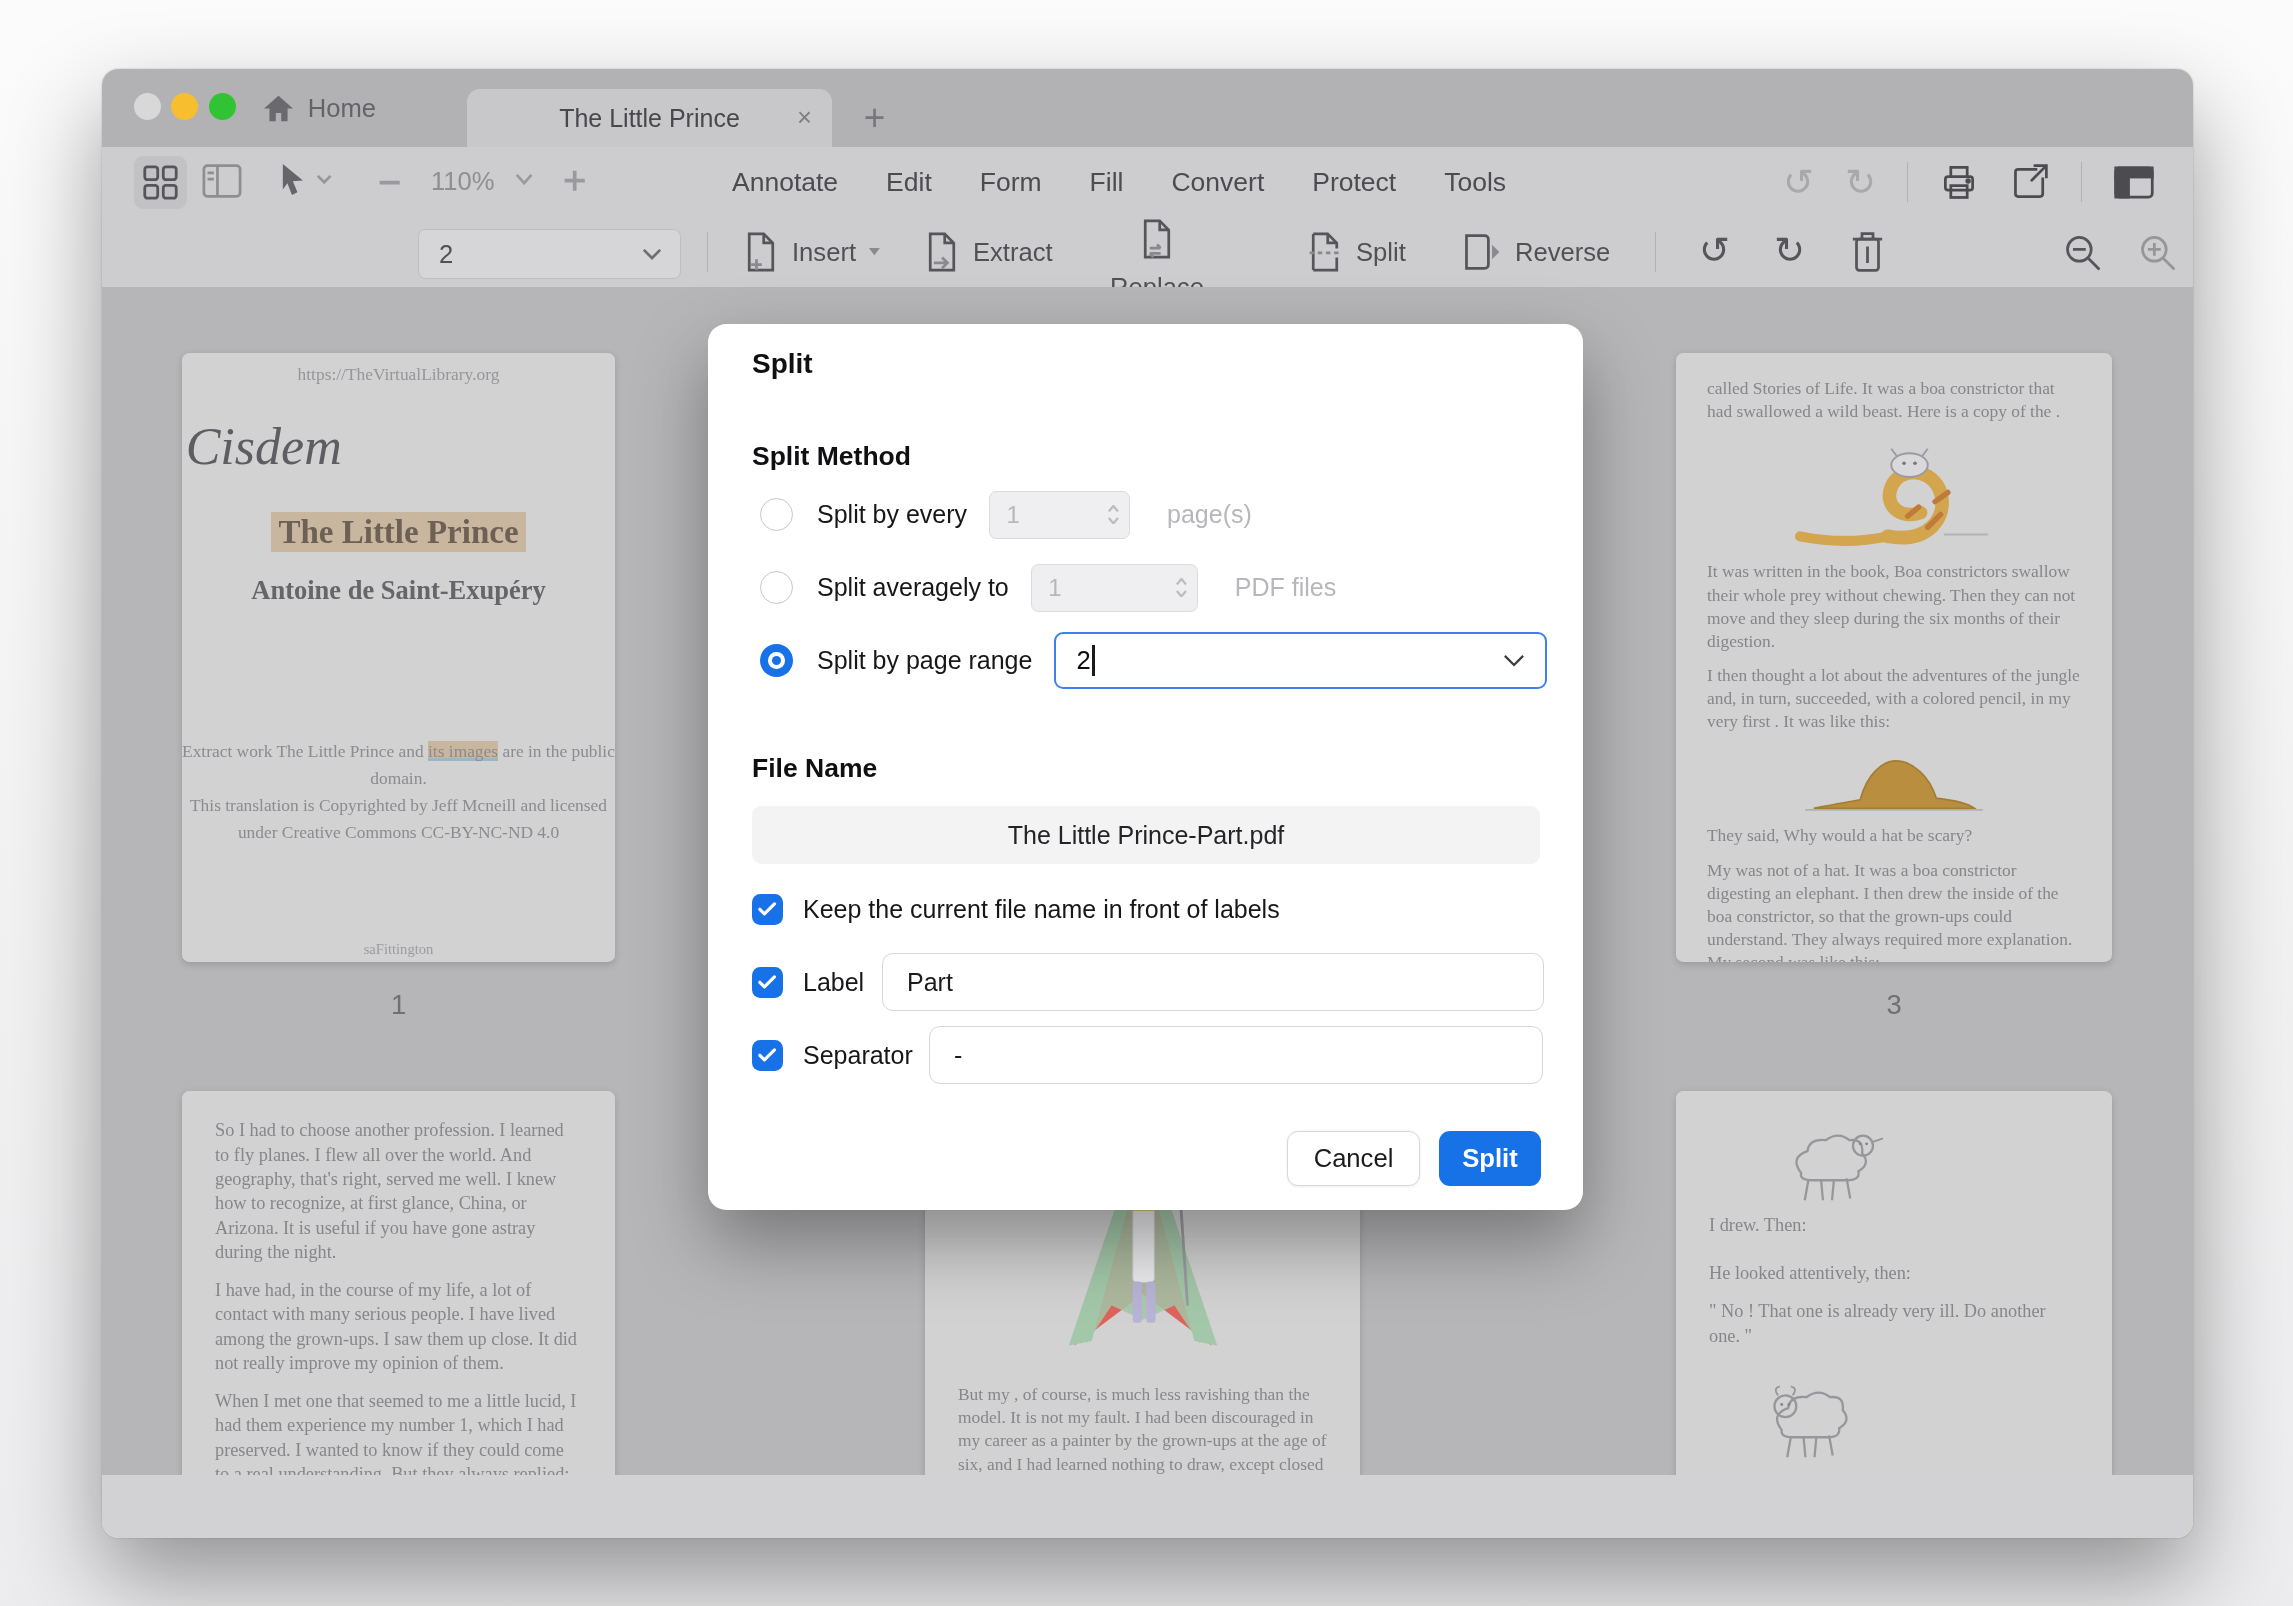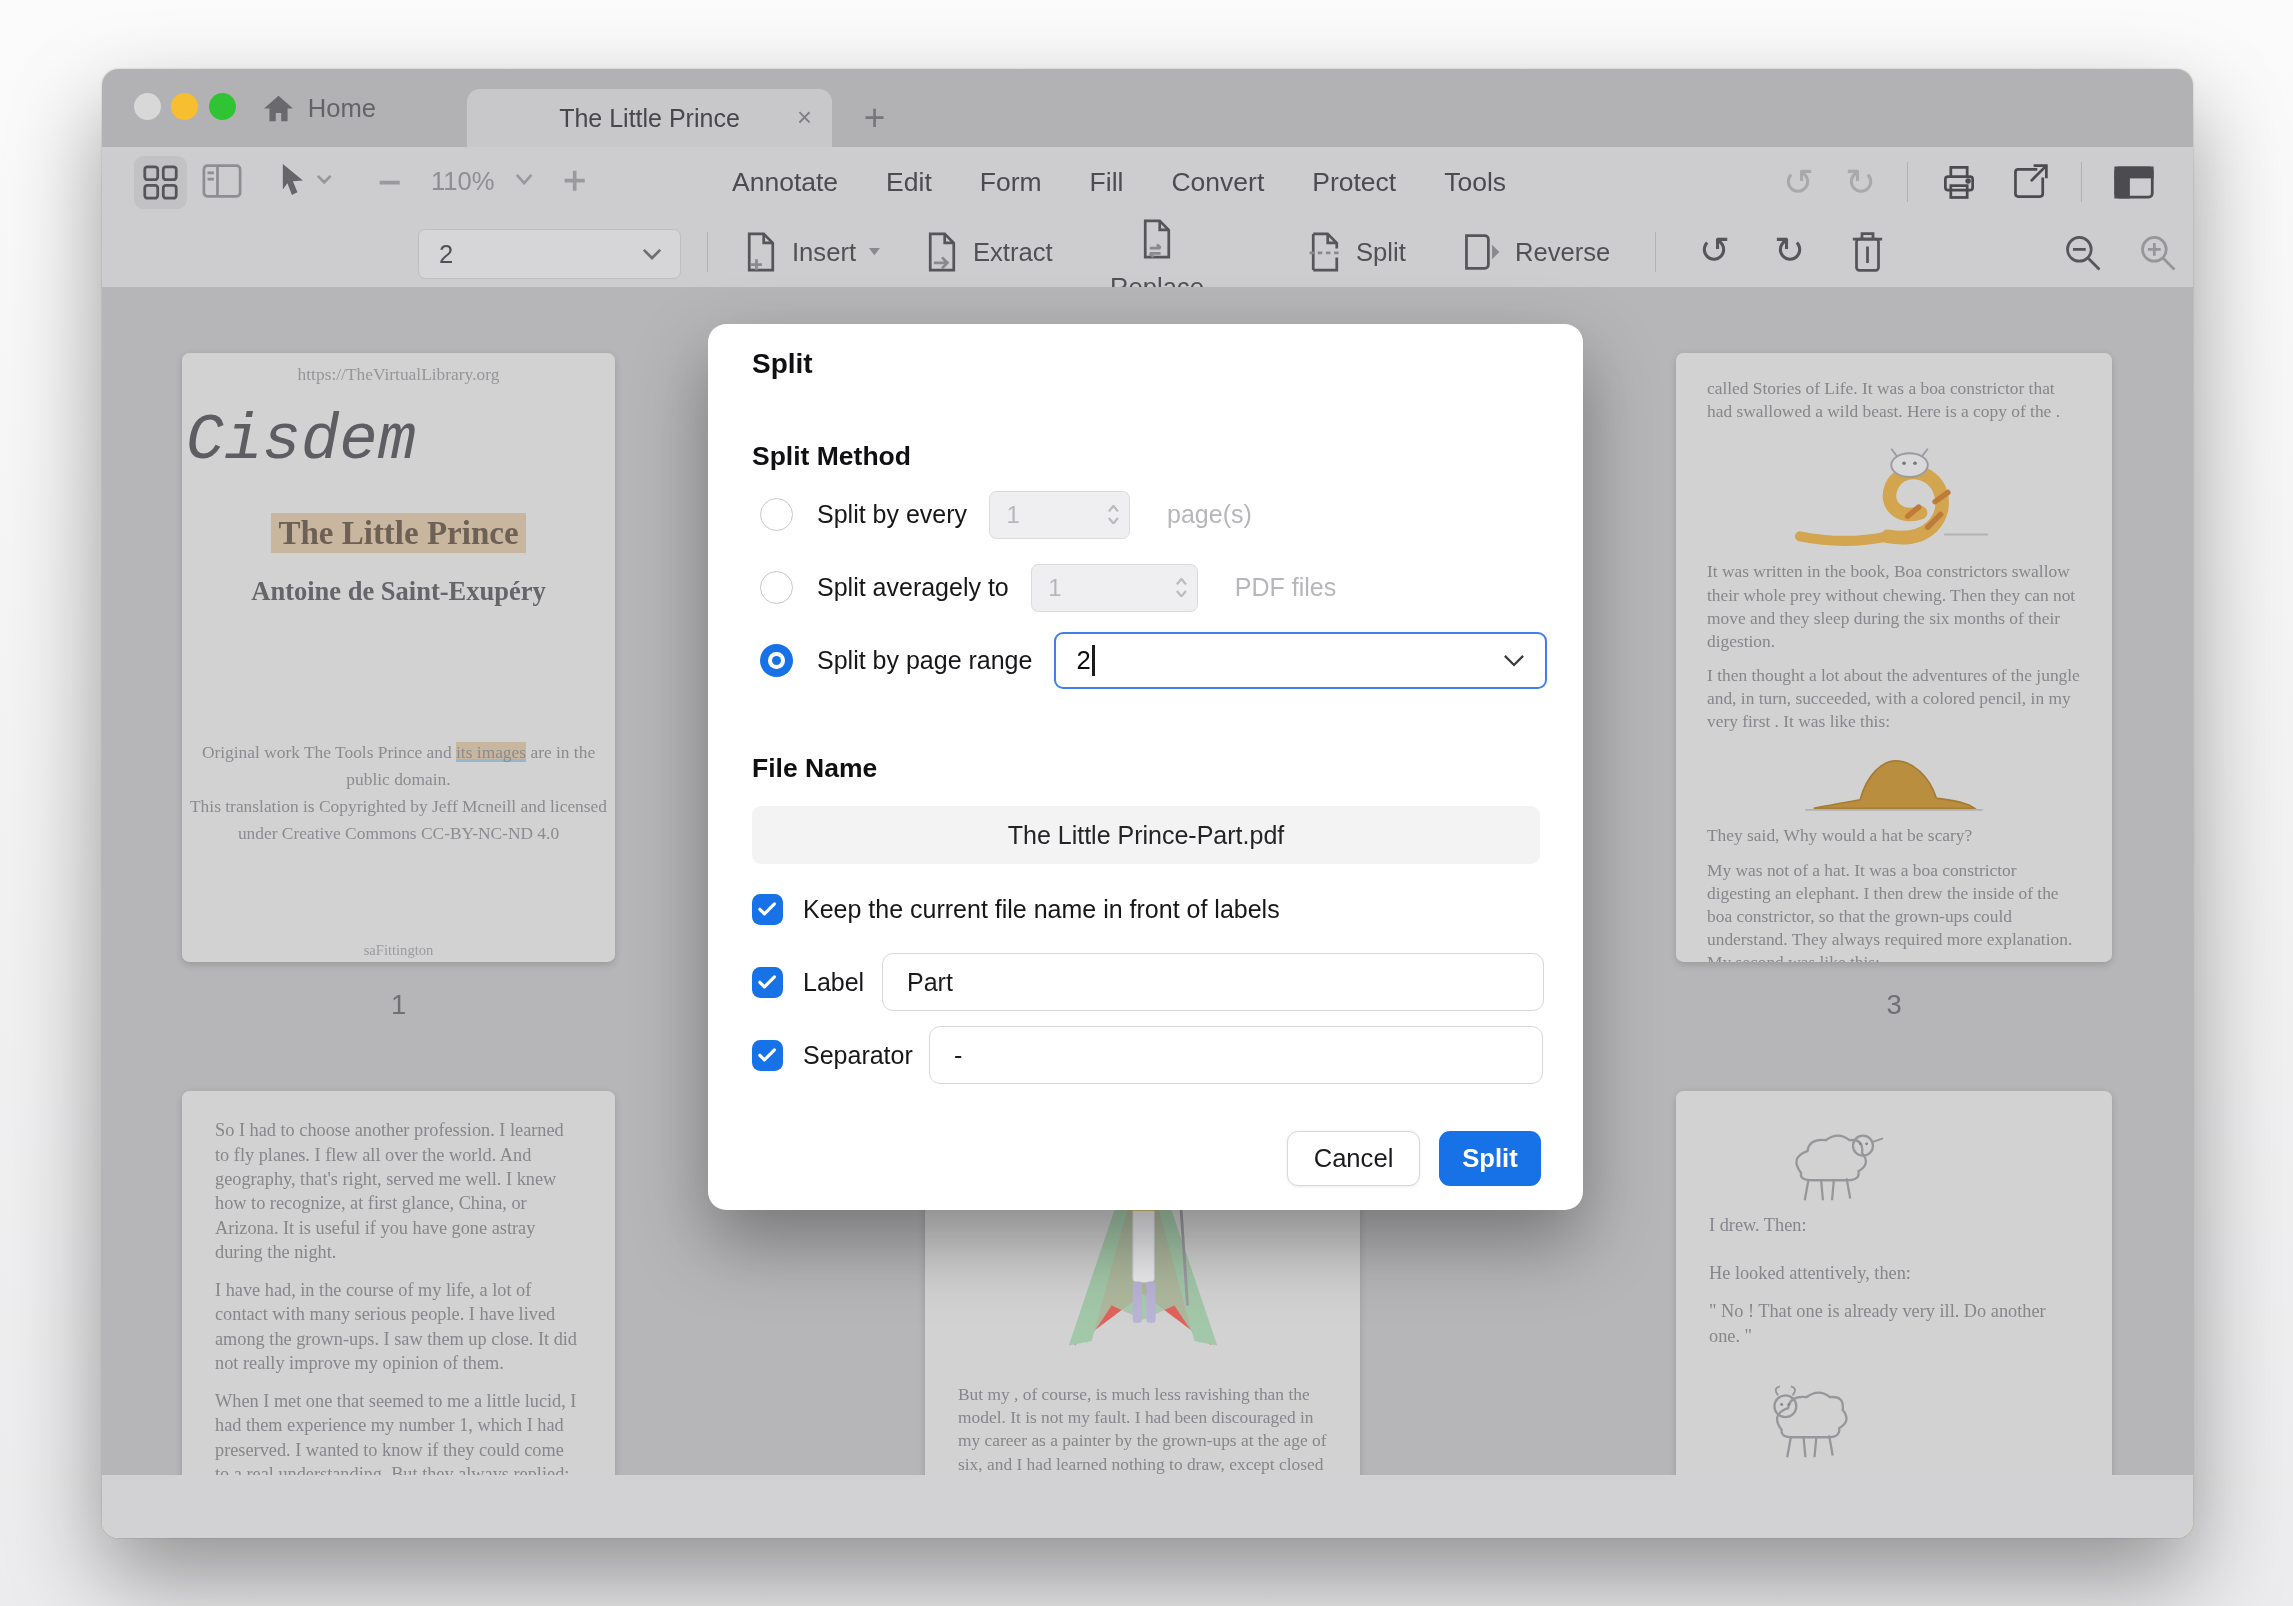--- a/index.html
+++ b/index.html
@@ -67,21 +67,21 @@
   .plabel1{left:80px;width:433px;}
   .plabel3{left:1574px;width:436px;}
 
   .pg-inner{padding:27.4px 33px;}
   .bookp{font-family:"Liberation Serif",serif;color:#86868b;font-size:18.3px;line-height:1.33;margin:0 0 13.7px 0;text-align:left;}
   .small3 .bookp{font-size:17.4px;margin-bottom:11px;}
   .figwrap{text-align:center;margin:9.1px 0;}
 
   
   .p1-url{text-align:center;font-family:"Liberation Serif",serif;font-size:17.4px;color:#96969a;margin-top:11px;}
-  .p1-logo{font-family:Liberation Mono, monospace;font-style:italic;font-size:64px;color:#5d5d62;margin-top:20px;margin-left:3.7px;}
+  .p1-logo{font-family:Liberation Serif, serif;font-style:italic;font-size:52px;color:#5d5d62;margin-top:32px;margin-left:3.7px;}
   .p1-title{text-align:center;margin-top:38px;font-family:"Liberation Serif",serif;font-size:33px;font-weight:700;color:#6d6055;}
   .hl{background:#c9b69e;padding:1.8px 7.3px;}
   .p1-author{text-align:center;margin-top:24px;font-family:"Liberation Serif",serif;font-size:26.5px;font-weight:700;color:#65656a;}
   .p1-notes{margin-top:132px;text-align:center;font-family:"Liberation Serif",serif;font-size:17.4px;color:#8b8b90;line-height:1.55;}
   .hl2{background:#c9b69e;box-shadow:inset 0 -2.7px 0 #93b8cc;}
   .p1-stamp{text-align:center;margin-top:95px;font-family:"Liberation Serif",serif;font-size:14.6px;color:#9b9ba0;}
 
   
   .dialog{left:708px;top:324px;width:875px;height:886px;background:#ffffff;border-radius:18.3px;
     box-shadow:0 32px 73px rgba(0,0,0,.35);}
@@ -347,21 +347,21 @@
   </div>
 
   <div class="abs content">
 
     <div class="abs page pg1">
       <div class="p1-url">https://TheVirtualLibrary.org</div>
       <div class="p1-logo">Cisdem</div>
       <div class="p1-title"><span class="hl">The Little Prince</span></div>
       <div class="p1-author">Antoine de Saint-Exupéry</div>
       <div class="p1-notes">
-        <div><span>Original work The Tools Prince and </span><span class="hl2">its images</span><span> are in the public domain.</span></div>
+        <div><span>Extract work The Little Prince and </span><span class="hl2">its images</span><span> are in the public domain.</span></div>
         <div>This translation is Copyrighted by Jeff Mcneill and licensed under Creative Commons CC-BY-NC-ND 4.0</div>
       </div>
       <div class="p1-stamp">saFittington</div>
     </div>
     <div class="abs plabel plabel1">1</div>
 
     <div class="abs page pg2">
       <div class="pg-inner">
         <p class="bookp">So I had to choose another profession. I learned to fly planes. I flew all over the world. And geography, that's right, served me well. I knew how to recognize, at first glance, China, or Arizona. It is useful if you have gone astray during the night.</p>
         <p class="bookp">I have had, in the course of my life, a lot of contact with many serious people. I have lived among the grown-ups. I saw them up close. It did not really improve my opinion of them.</p>

